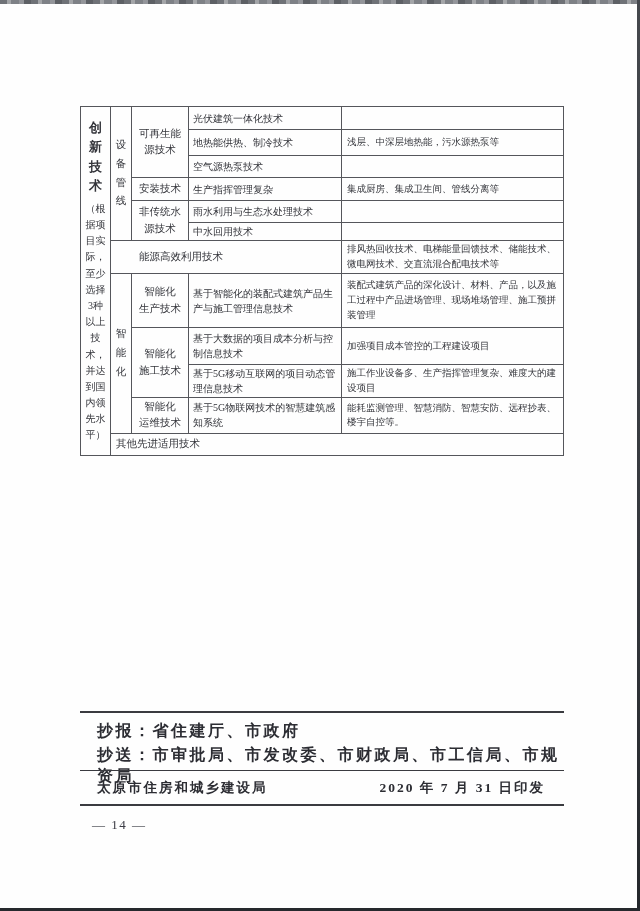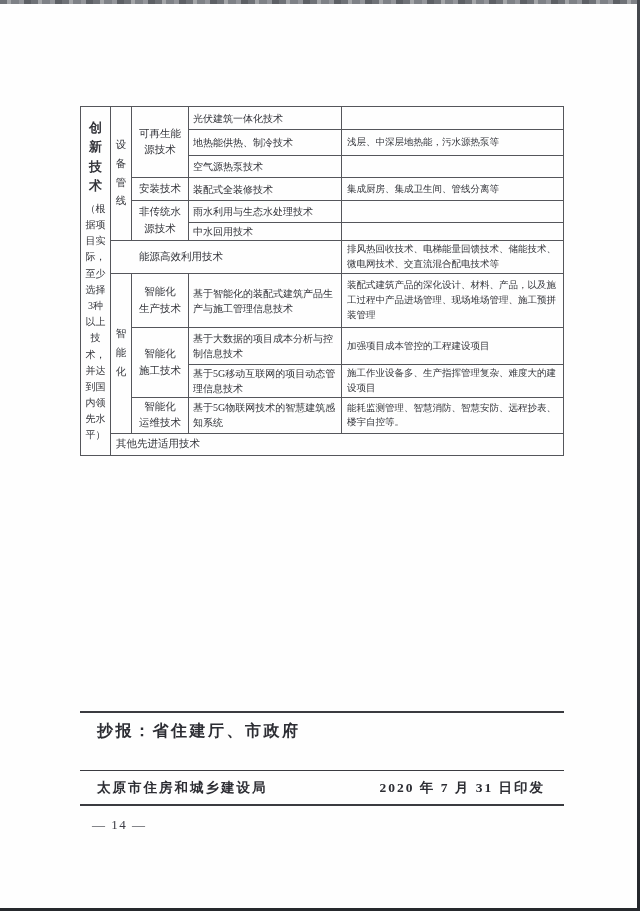--- a/index.html
+++ b/index.html
@@ -95,21 +95,21 @@
         <tr style="height:26px">
           <td class="c4 pre">地热能供热、制冷技术</td>
           <td class="c5 pre">浅层、中深层地热能，污水源热泵等</td>
         </tr>
         <tr style="height:22px">
           <td class="c4 pre">空气源热泵技术</td>
           <td class="c5 pre"></td>
         </tr>
         <tr style="height:23px">
           <td class="c3 pre ctr">安装技术</td>
-          <td class="c4 pre">装配式全装修技术</td>
+          <td class="c4 pre">生产指挥管理复杂</td>
           <td class="c5 pre">集成厨房、集成卫生间、管线分离等</td>
         </tr>
         <tr style="height:22px">
           <td rowspan="2" class="c3 pre ctr">非传统水
 源技术</td>
           <td class="c4 pre">雨水利用与生态水处理技术</td>
           <td class="c5 pre"></td>
         </tr>
         <tr style="height:18px">
           <td class="c4 pre">中水回用技术</td>
@@ -155,20 +155,21 @@
         </tr>
         <tr style="height:22px">
           <td colspan="4" class="c-full pre">其他先进适用技术</td>
         </tr>
       </tbody>
     </table>
   </div>
 
   <div class="rule rule-thick" style="top:711px"></div>
   <div class="footer-cc" style="top:721px">抄报：省住建厅、市政府</div>
+  <div class="footer-cc" style="top:745px">抄送：市审批局、市发改委、市财政局、市工信局、市规资局</div>
   <div class="rule rule-thin" style="top:770px"></div>
   <div class="footer-issuer-row" style="top:779px">
     <span>太原市住房和城乡建设局</span>
     <span>2020 年 7 月 31 日印发</span>
   </div>
   <div class="rule rule-thick" style="top:804px"></div>
   <div class="page-number">— 14 —</div>
 </div>
 
 </body></html>

